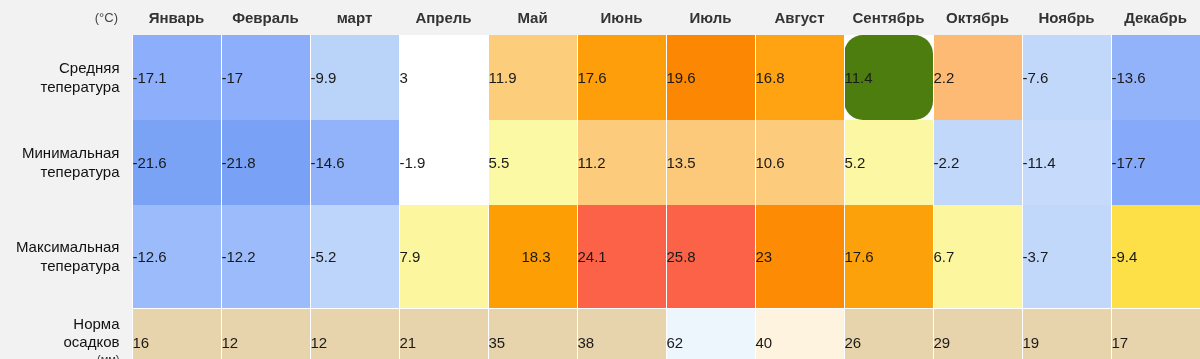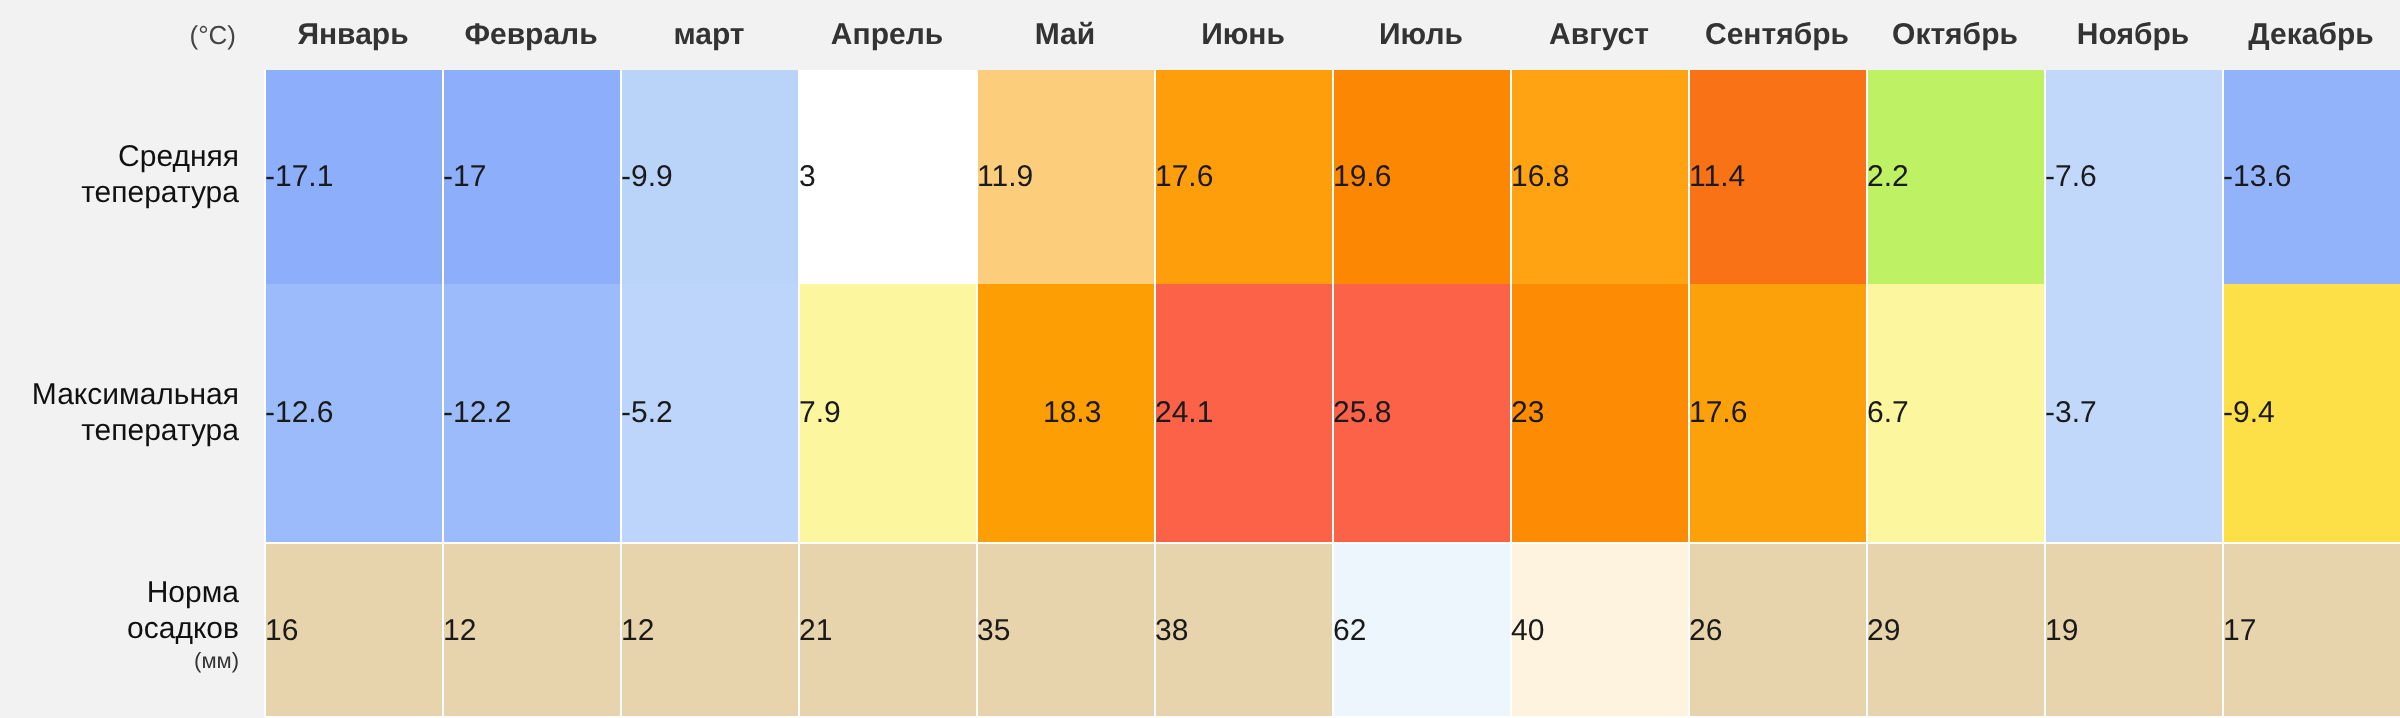--- a/index.html
+++ b/index.html
@@ -130,24 +130,39 @@
       <tr class="row-avg">
         <td class="row-label"><span>Средняя</span><br><span>тепература</span></td>
         <td class="data-cell" style="background-color: rgb(140, 174, 251);">-17.1</td>
         <td class="data-cell" style="background-color: rgb(140, 174, 251);">-17</td>
         <td class="data-cell" style="background-color: rgb(186, 211, 249);">-9.9</td>
         <td class="data-cell" style="background-color: rgb(255, 255, 255);">3</td>
         <td class="data-cell" style="background-color: rgb(252, 206, 123);">11.9</td>
         <td class="data-cell" style="background-color: rgb(255, 158, 11);">17.6</td>
         <td class="data-cell" style="background-color: rgb(252, 135, 3);">19.6</td>
         <td class="data-cell" style="background-color: rgb(255, 163, 18);">16.8</td>
-        <td class="data-cell" style="background-color: #f97316;">11.4</td>
-        <td class="data-cell" style="background-color: #bef264;">2.2</td>
+        <td class="data-cell" style="background-color: #4d7c0f; border-radius: 19px;">11.4</td>
+        <td class="data-cell" style="background-color: #fdba74;">2.2</td>
         <td class="data-cell" style="background-color: rgb(194, 216, 251);">-7.6</td>
         <td class="data-cell" style="background-color: rgb(146, 178, 250);">-13.6</td>
+      </tr>
+      <tr class="row-min">
+        <td class="row-label"><span>Минимальная</span><br><span>тепература</span></td>
+        <td class="data-cell" style="background-color: rgb(122, 163, 246);">-21.6</td>
+        <td class="data-cell" style="background-color: rgb(121, 162, 246);">-21.8</td>
+        <td class="data-cell" style="background-color: rgb(146, 179, 250);">-14.6</td>
+        <td class="data-cell" style="background-color: rgb(255, 255, 255);">-1.9</td>
+        <td class="data-cell" style="background-color: rgb(252, 249, 164);">5.5</td>
+        <td class="data-cell" style="background-color: rgb(252, 203, 123);">11.2</td>
+        <td class="data-cell" style="background-color: rgb(252, 201, 123);">13.5</td>
+        <td class="data-cell" style="background-color: rgb(252, 203, 123);">10.6</td>
+        <td class="data-cell" style="background-color: rgb(252, 247, 162);">5.2</td>
+        <td class="data-cell" style="background-color: rgb(194, 216, 251);">-2.2</td>
+        <td class="data-cell" style="background-color: rgb(198, 218, 251);">-11.4</td>
+        <td class="data-cell" style="background-color: rgb(134, 170, 249);">-17.7</td>
       </tr>
       <tr class="row-max">
         <td class="row-label"><span>Максимальная</span><br><span>тепература</span></td>
         <td class="data-cell" style="background-color: rgb(156, 187, 251);">-12.6</td>
         <td class="data-cell" style="background-color: rgb(156, 187, 251);">-12.2</td>
         <td class="data-cell" style="background-color: rgb(189, 213, 251);">-5.2</td>
         <td class="data-cell" style="background-color: rgb(252, 247, 159);">7.9</td>
         <td class="data-cell" style="background-color: rgb(252, 158, 4); padding-left: 33px;">18.3</td>
         <td class="data-cell" style="background-color: rgb(251, 98, 72);">24.1</td>
         <td class="data-cell" style="background-color: rgb(251, 98, 72);">25.8</td>

